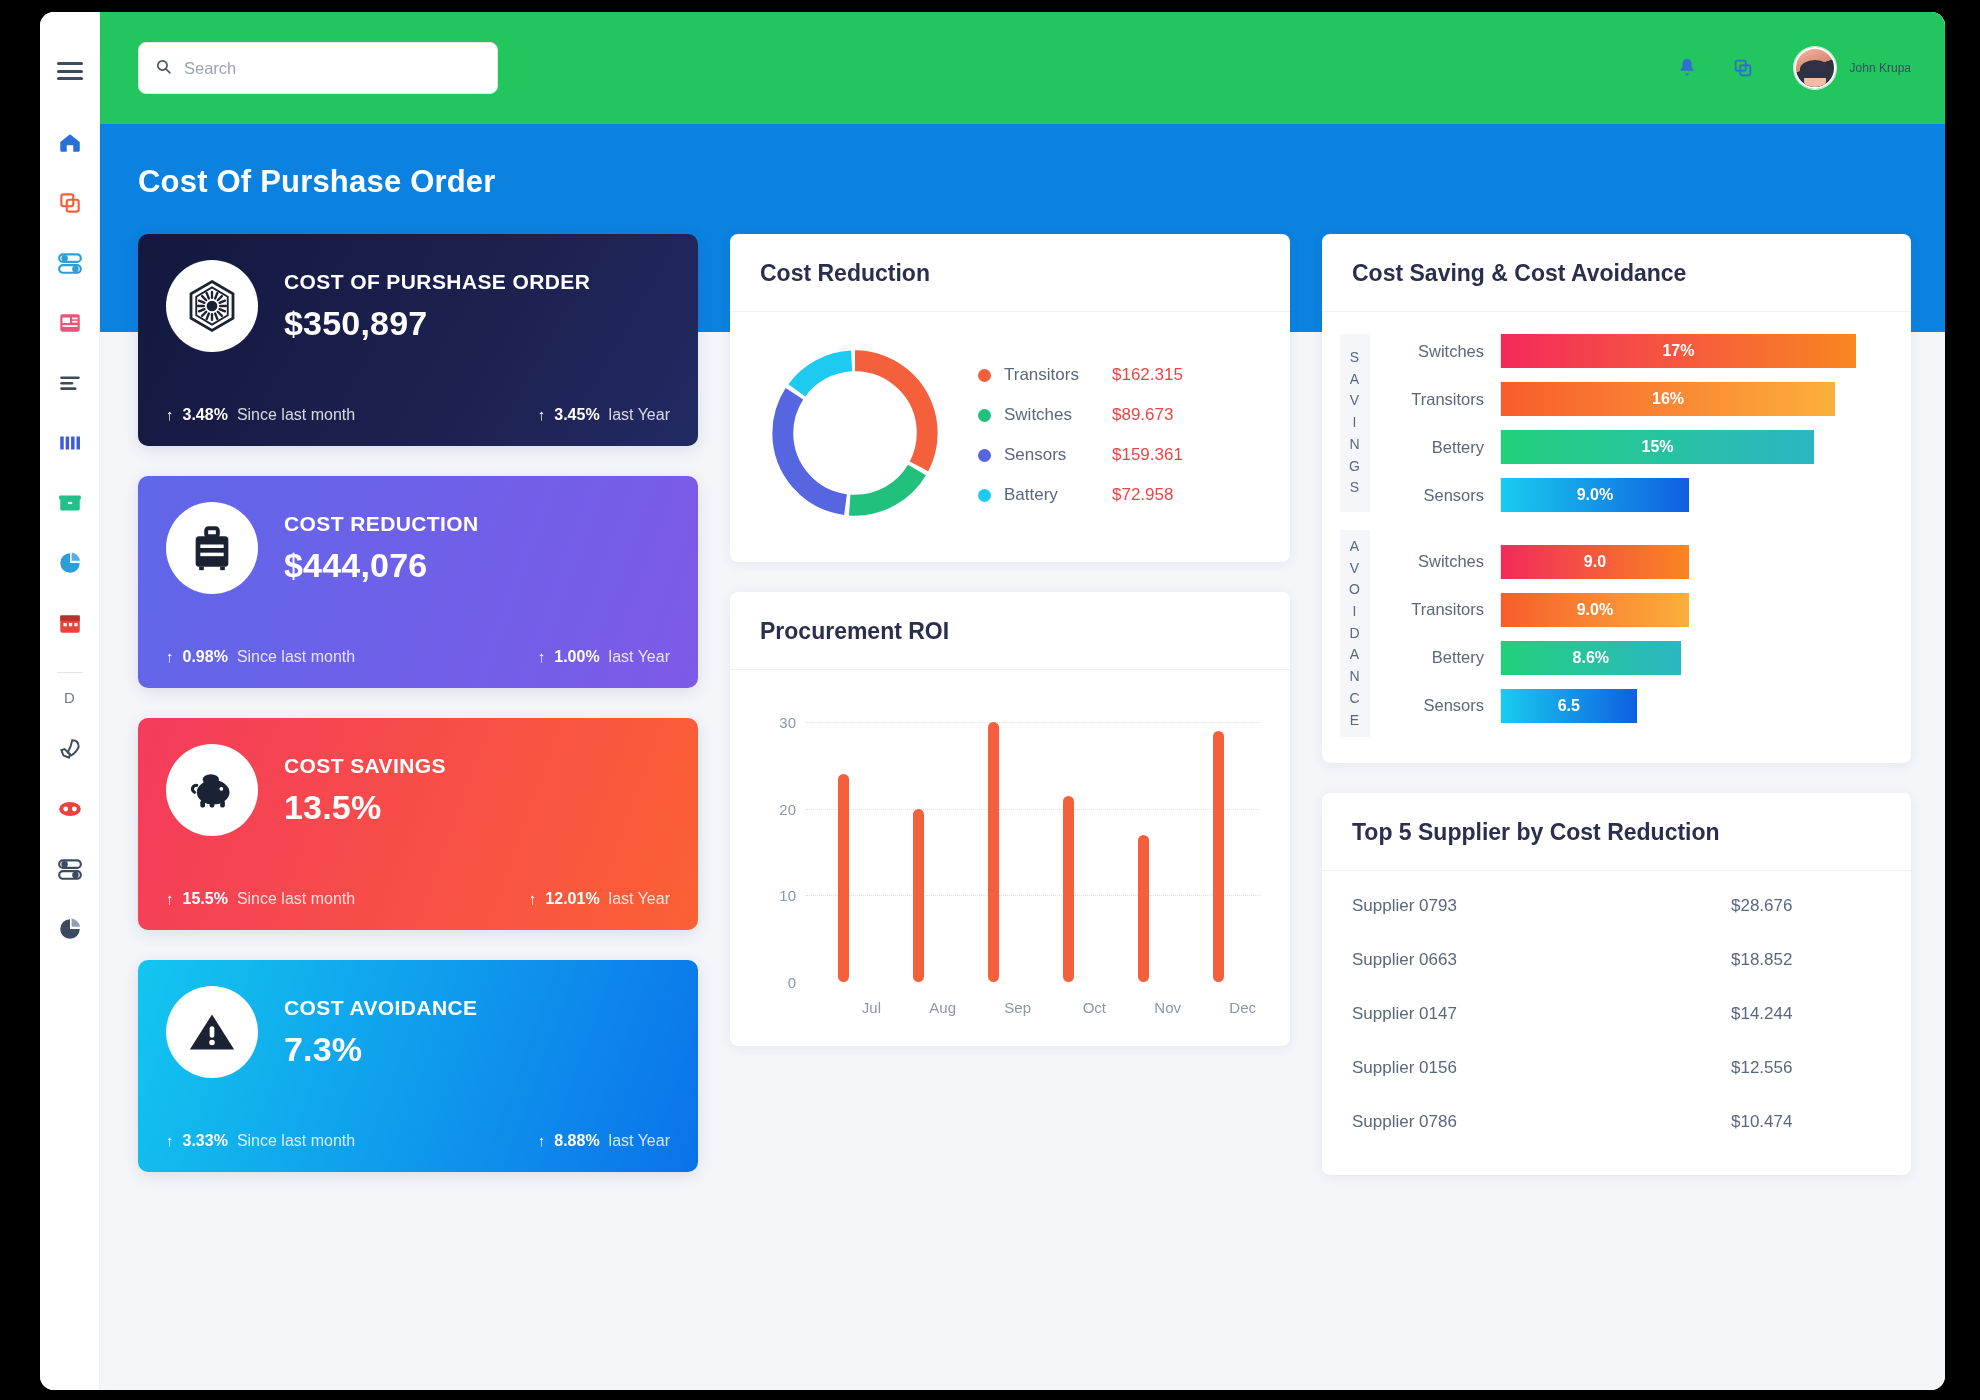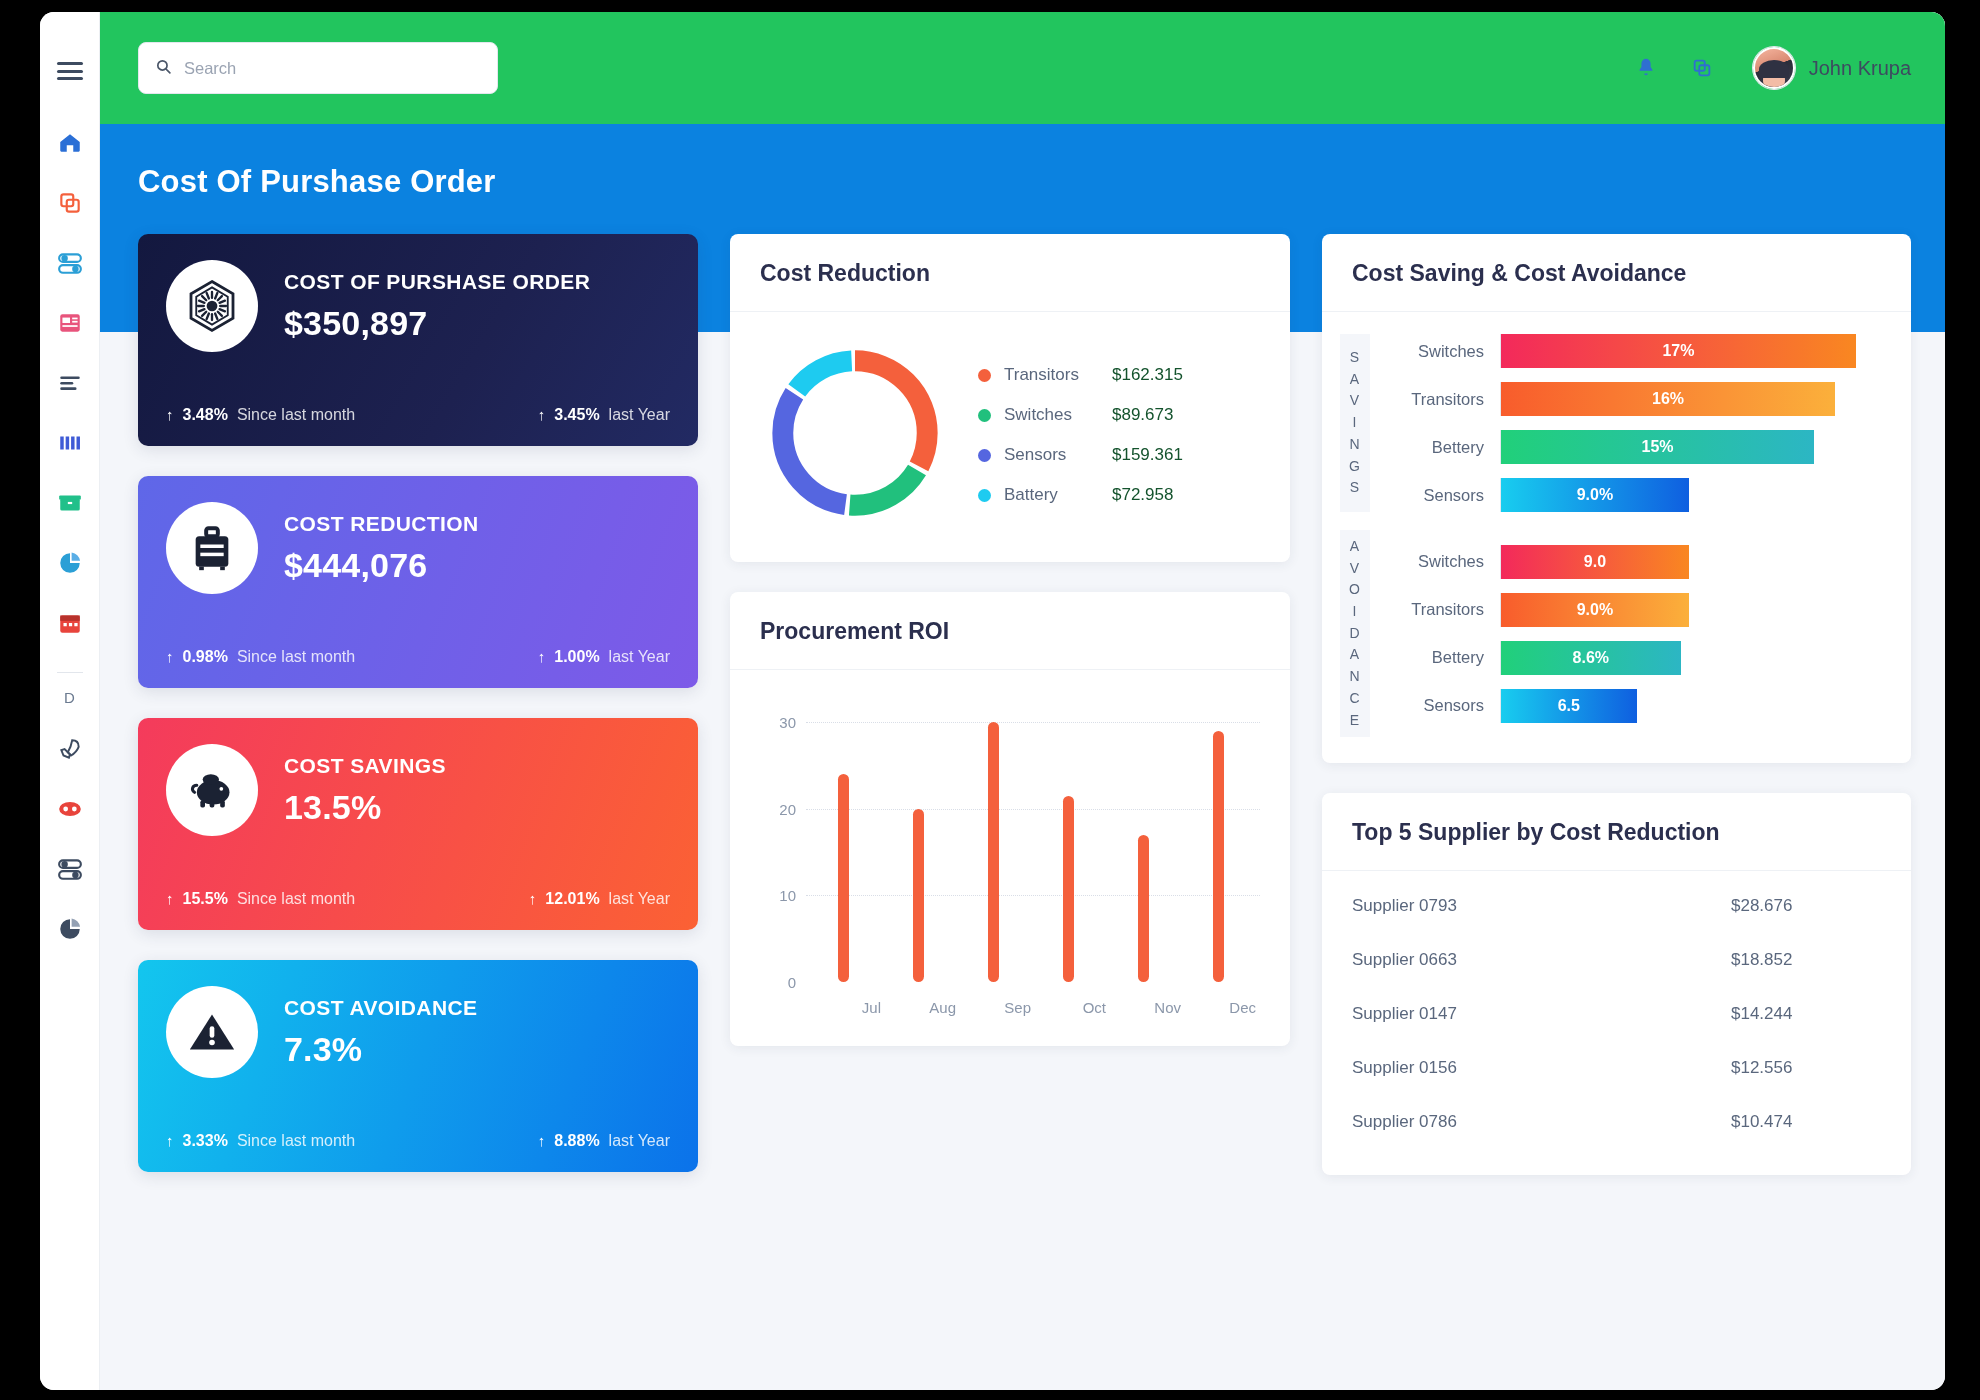--- a/index.html
+++ b/index.html
@@ -83,21 +83,21 @@
   .avatar::after {
     content:""; position:absolute; left:50%; top:52%;
     width: 22px; height: 22px; transform: translateX(-50%);
     background: #f3bca6; border-radius: 50% 50% 45% 45%;
   }
   .avatar::before {
     content:""; position:absolute; left:50%; top:30%;
     width: 30px; height: 18px; transform: translateX(-50%);
     background: #2f3142; border-radius: 50% 50% 0 0; z-index:2;
   }
-  .user-name { font-size: 20px; color: #3d4b60; }
+  .user-name { font-size: 12px; color: #3d4b60; }
 
   
   .banner {
     position: absolute; left: 0; top: 112px;
     width: 100%; height: 208px;
     background: #0b82e0;
     z-index: 0;
   }
   .banner-title {
     position: absolute; left: 38px; top: 152px;
@@ -162,21 +162,21 @@
   .panel-title { font-size: 23px; font-weight: bold; color: #2b2f4e; }
   .panel-body { padding: 26px 30px 30px 30px; }
 
   
   .donut-row { display: flex; align-items: center; gap: 28px; }
   .donut-wrap { flex: 0 0 190px; }
   .legend { display: flex; flex-direction: column; gap: 20px; flex: 1; }
   .legend-row { display: flex; align-items: center; font-size: 17px; color: #5a677d; }
   .legend-dot { width: 13px; height: 13px; border-radius: 50%; flex: 0 0 13px; margin-right: 13px; }
   .legend-name { width: 108px; }
-  .legend-val { color: #14532d; }
+  .legend-val { color: #ef4444; }
 
   
   .colchart { position: relative; height: 320px; padding-left: 46px; }
   .gridlines { position:absolute; left:46px; right:0; top:0; bottom:34px; }
   .gl { position: absolute; left: 0; right: 0; border-top: 1.5px dotted #d9dee7; }
   .ytick { position: absolute; left: 0; transform: translateY(-50%); font-size: 15px; color: #8b97aa; width: 36px; text-align: right; }
   .bars { position: absolute; left: 46px; right: 4px; top: 0; bottom: 34px; display: flex; align-items: flex-end; justify-content: space-around; }
   .bar-col { display:flex; flex-direction: column; align-items: center; justify-content: flex-end; height: 100%; flex: 1; }
   .bar { width: 11px; background: #f4603c; border-radius: 6px; }
   .xlabels { position: absolute; left: 46px; right: 4px; bottom: 0; display: flex; justify-content: space-around; }

